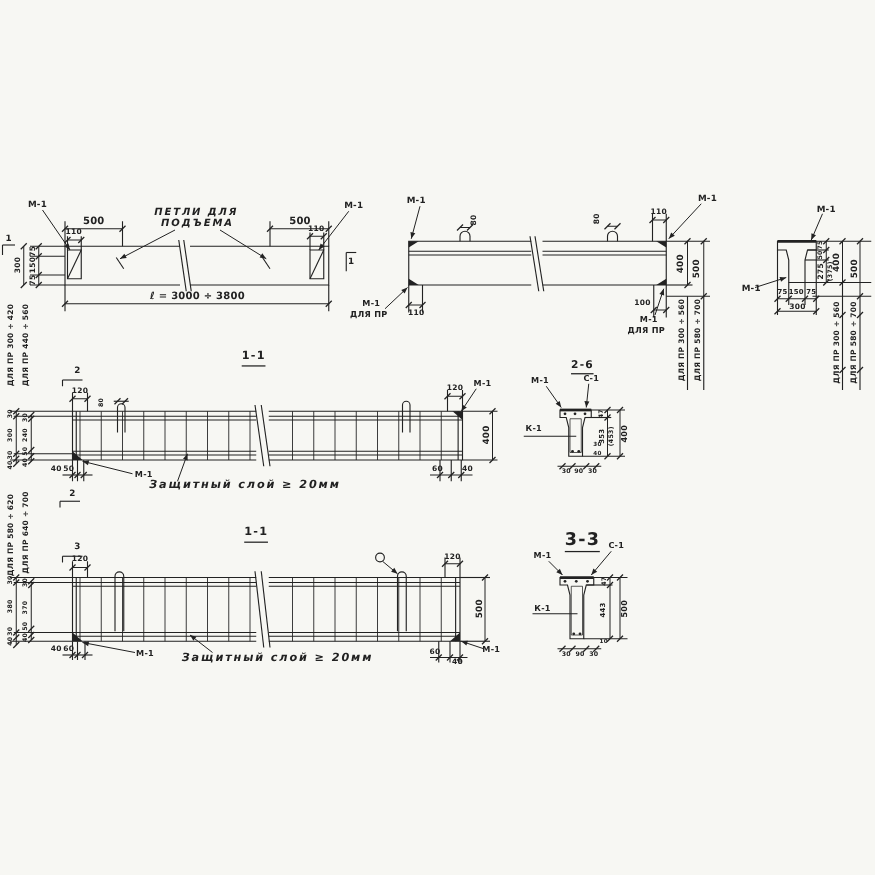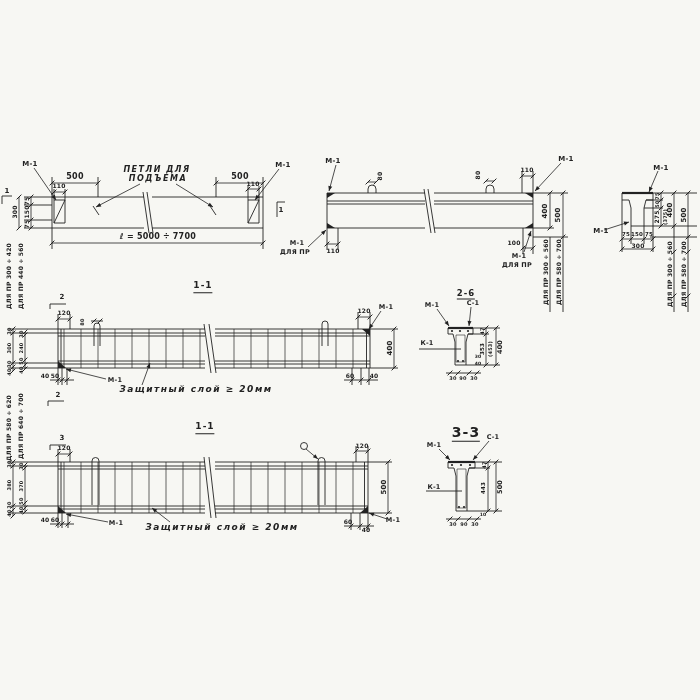--- a/index.html
+++ b/index.html
@@ -408,21 +408,21 @@
       <div class="lb hand" style="left: 157px; top: 170px; font-size: 8px;">ПЕТЛИ ДЛЯ</div>
       <div class="lb hand" style="left: 158px; top: 179px; font-size: 8px;">ПОДЪЕМА</div>
       <div class="lb" style="left: 75px; top: 177px; font-size: 8px;">500</div>
       <div class="lb" style="left: 240px; top: 177px; font-size: 8px;">500</div>
       <div class="lb" style="left: 59px; top: 186px; font-size: 6px;">110</div>
       <div class="lb" style="left: 253px; top: 184px; font-size: 6px;">110</div>
       <div class="lb rot" style="left: 27px; top: 201px; font-size: 6px;">75</div>
       <div class="lb rot" style="left: 27px; top: 212px; font-size: 6px;">150</div>
       <div class="lb rot" style="left: 27px; top: 224px; font-size: 6px;">75</div>
       <div class="lb rot" style="left: 15px; top: 212px; font-size: 6px;">300</div>
-      <div class="lb" style="left: 158px; top: 237px; font-size: 8px;">ℓ = 5000 ÷ 7700</div>
+      <div class="lb" style="left: 158px; top: 237px; font-size: 8px;">ℓ = 3000 ÷ 3800</div>
       <div class="lb" style="left: 7px; top: 191px; font-size: 7px;">1</div>
       <div class="lb" style="left: 281px; top: 210px; font-size: 7px;">1</div>
       <div class="lb" style="left: 333px; top: 161px; font-size: 7px;">М-1</div>
       <div class="lb" style="left: 566px; top: 159px; font-size: 7px;">М-1</div>
       <div class="lb rot" style="left: 380px; top: 176px; font-size: 6px;">80</div>
       <div class="lb rot" style="left: 478px; top: 175px; font-size: 6px;">80</div>
       <div class="lb" style="left: 527px; top: 170px; font-size: 6px;">110</div>
       <div class="lb" style="left: 333px; top: 251px; font-size: 6px;">110</div>
       <div class="lb" style="left: 514px; top: 243px; font-size: 6px;">100</div>
       <div class="lb" style="left: 297px; top: 243px; font-size: 6.5px;">М-1</div>

